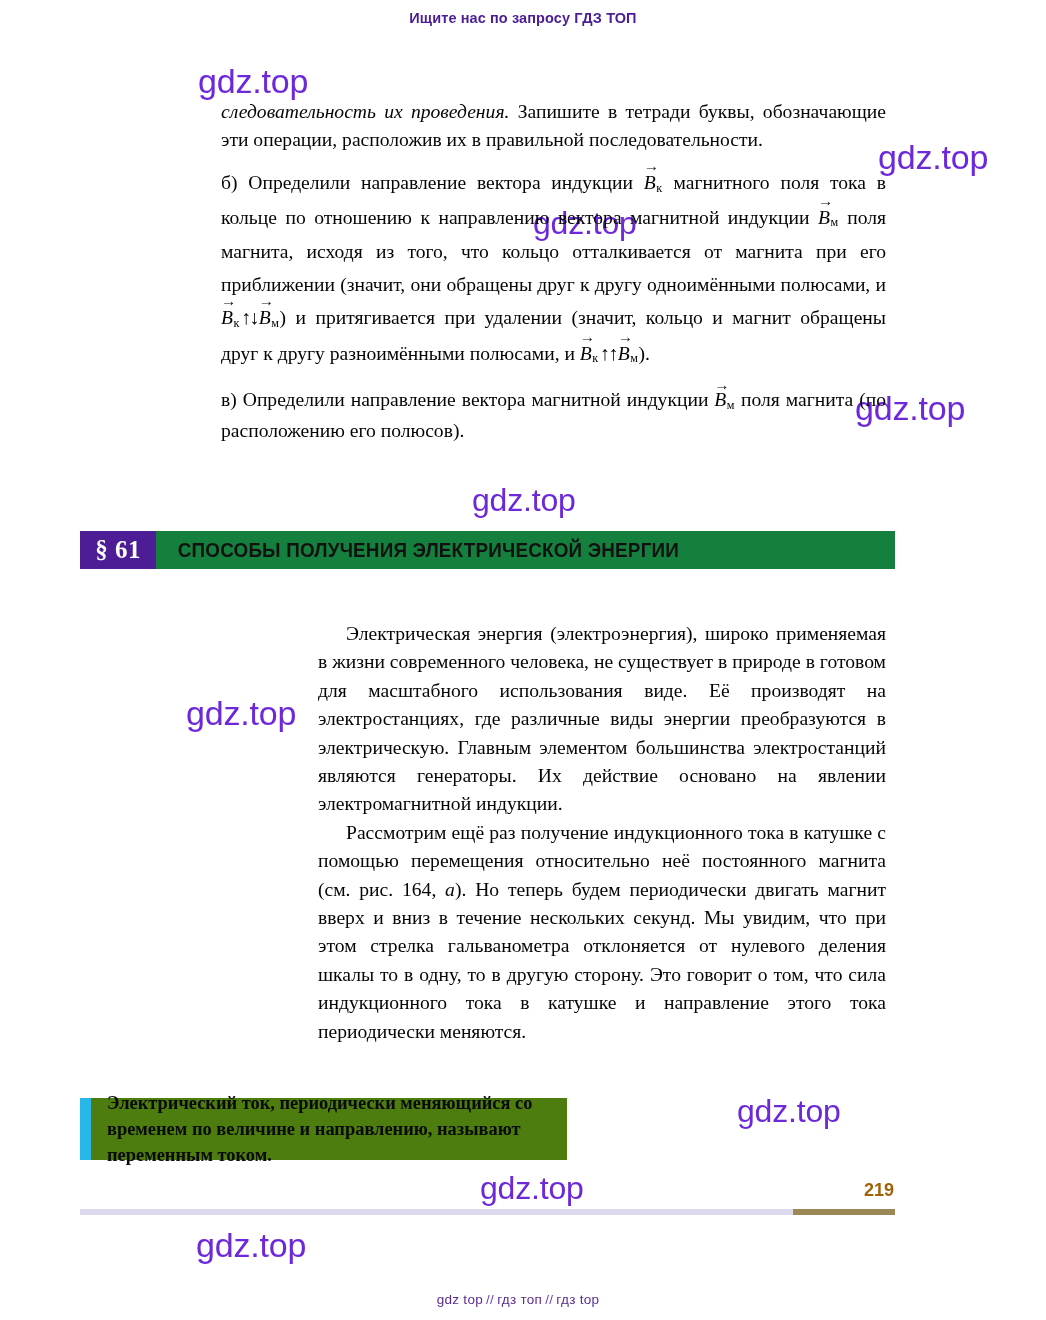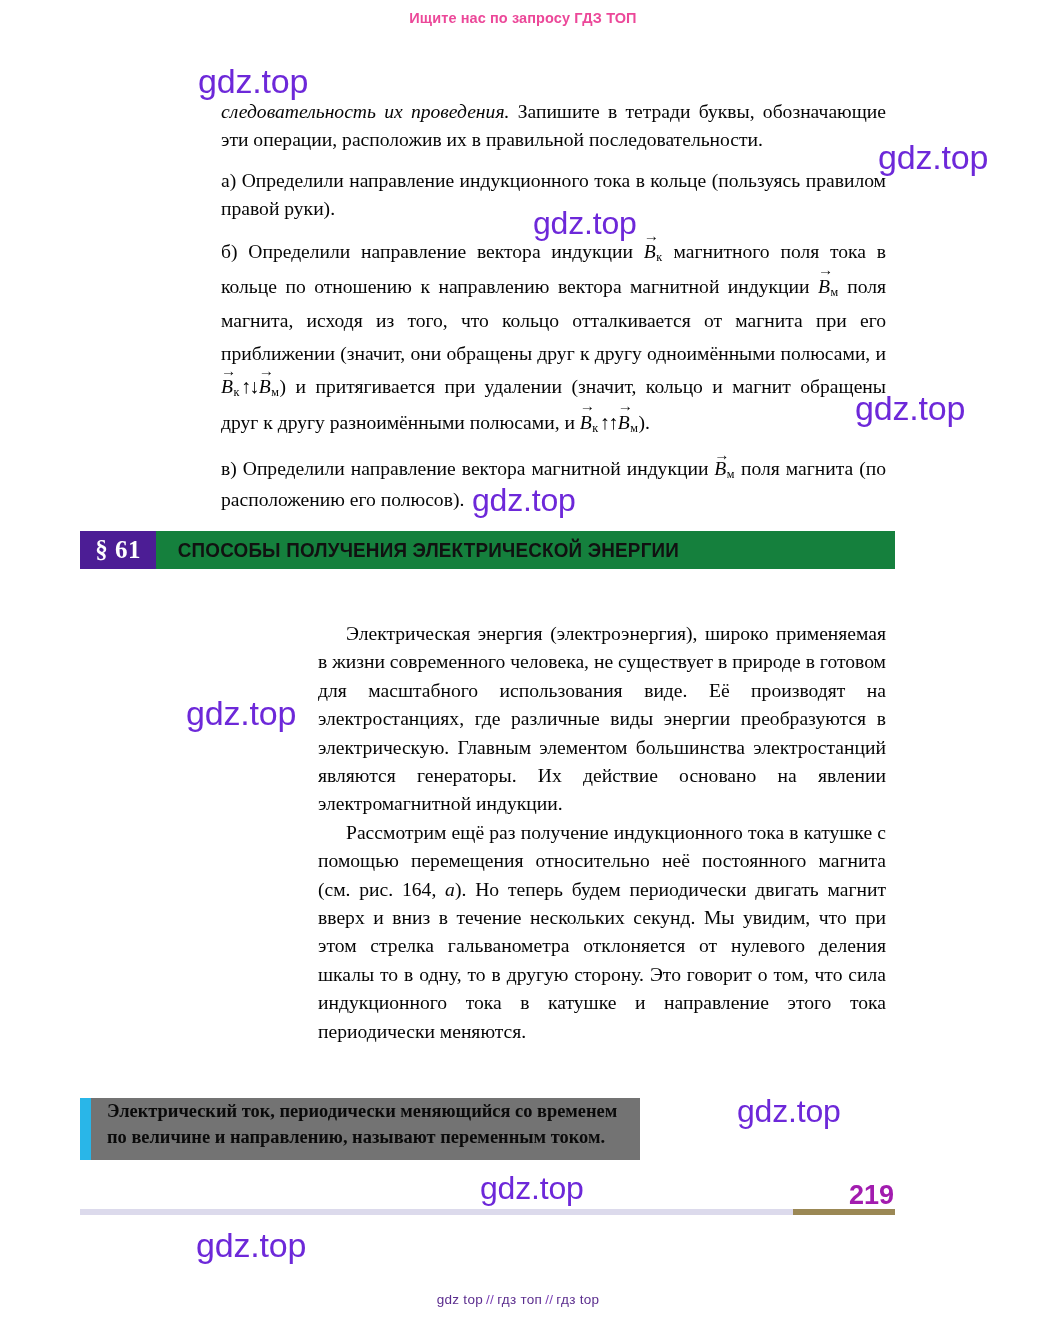--- a/index.html
+++ b/index.html
@@ -9,21 +9,21 @@
     font-family:"Liberation Serif", serif;
     overflow:hidden;
   }
   .page { position:relative; width:1046px; height:1320px; background:#fff; }
 
   
   .promo {
     position:absolute; top:10px; left:0; width:1046px;
     text-align:center;
     font-family:"Liberation Sans", sans-serif;
-    font-size:14.5px; font-weight:600; color:#ec4899;
+    font-size:14.5px; font-weight:600; color:#4c1d95;
     letter-spacing:.1px;
   }
 
   
   .wm {
     position:absolute;
     font-family:"Liberation Sans", sans-serif;
     font-weight:400; color:#6d28d9;
     white-space:nowrap; letter-spacing:-.2px;
   }
@@ -87,37 +87,37 @@
   p.txtB {
     font-size:19.6px; line-height:28.4px;
     color:#050505; text-align:justify; text-align-last:left;
   }
   p.txtB + p.txtB { margin-top:0px; }
   .indent { text-indent:28px; }
 
   
   .callout {
     position:absolute; left:80px; top:1098px;
-    width:560px; height:62px;
-    background:#737373;
-    display:flex; 
+    width:487px; height:62px;
+    background:#4d7c0f;
+    display:flex; align-items:center;
   }
   .callout-accent { width:11px; height:100%; background:#29b6e8; flex:none; }
   .callout-text {
     padding:0 10px 0 16px;
     font-family:"Liberation Serif", serif;
     font-weight:700; font-size:18.4px; line-height:26px;
     color:#0a0a0a;
   }
 
   
   .pagenum {
     position:absolute; right:152px; top:1180px;
     font-family:"Liberation Sans", sans-serif;
-    font-weight:700; font-size:27px; color:#a21caf;
+    font-weight:700; font-size:18px; color:#a16207;
   }
   .rule { position:absolute; left:80px; top:1209px; width:815px; height:6px; display:flex; }
   .rule-l { flex:1; background:#dcdaec; }
   .rule-r { width:102px; background:#9b8855; }
 
   
   .footer {
     position:absolute; top:1292px; left:0; width:1036px;
     text-align:center;
     font-family:"Liberation Sans", sans-serif;
@@ -143,21 +143,20 @@
       <div class="wm" style="left: 480px; top: 1170px; font-size: 32px;">gdz.top</div>
       <div class="wm" style="left: 196px; top: 1226px; font-size: 34px;">gdz.top</div>
     </div>
 
   <div class="colA" style="top:98px;">
 
     <p class="txt just-full" style="margin-bottom:14px;">
       <span class="ital">следовательность их проведения.</span><span> Запишите в тетради буквы, обозначающие эти операции, расположив их в правильной последовательности.</span>
     </p>
 
-    <p class="txt just-full" style="margin-bottom:14px;">а) Определили направление индукционного тока в кольце (пользуясь правилом правой руки).</p>
 
     <p class="txt just-full" style="margin-bottom:14px; line-height:32.5px;">
       <span>б) Определили направление вектора индукции </span><span class="vec"><span class="arw">→</span><span>B</span><sub>к</sub></span><span> магнитного поля тока в кольце по отношению к направлению вектора магнитной индукции </span><span class="vec"><span class="arw">→</span><span>B</span><sub>м</sub></span><span> поля магнита, исходя из того, что кольцо отталкивается от магнита при его приближении (значит, они обращены друг к другу одноимёнными полюсами, и </span><span class="vec"><span class="arw">→</span><span>B</span><sub>к</sub></span><span class="arrpair">↑↓</span><span class="vec"><span class="arw">→</span><span>B</span><sub>м</sub></span><span>) и притягивается при удалении (значит, кольцо и магнит обращены друг к другу разноимёнными полюсами, и </span><span class="vec"><span class="arw">→</span><span>B</span><sub>к</sub></span><span class="arrpair">↑↑</span><span class="vec"><span class="arw">→</span><span>B</span><sub>м</sub></span><span>).</span>
     </p>
 
     <p class="txt just-full">
       <span>в) Определили направление вектора магнитной индукции </span><span class="vec"><span class="arw">→</span><span>B</span><sub>м</sub></span><span> поля магнита (по расположению его полюсов).</span>
     </p>
   </div>
 

